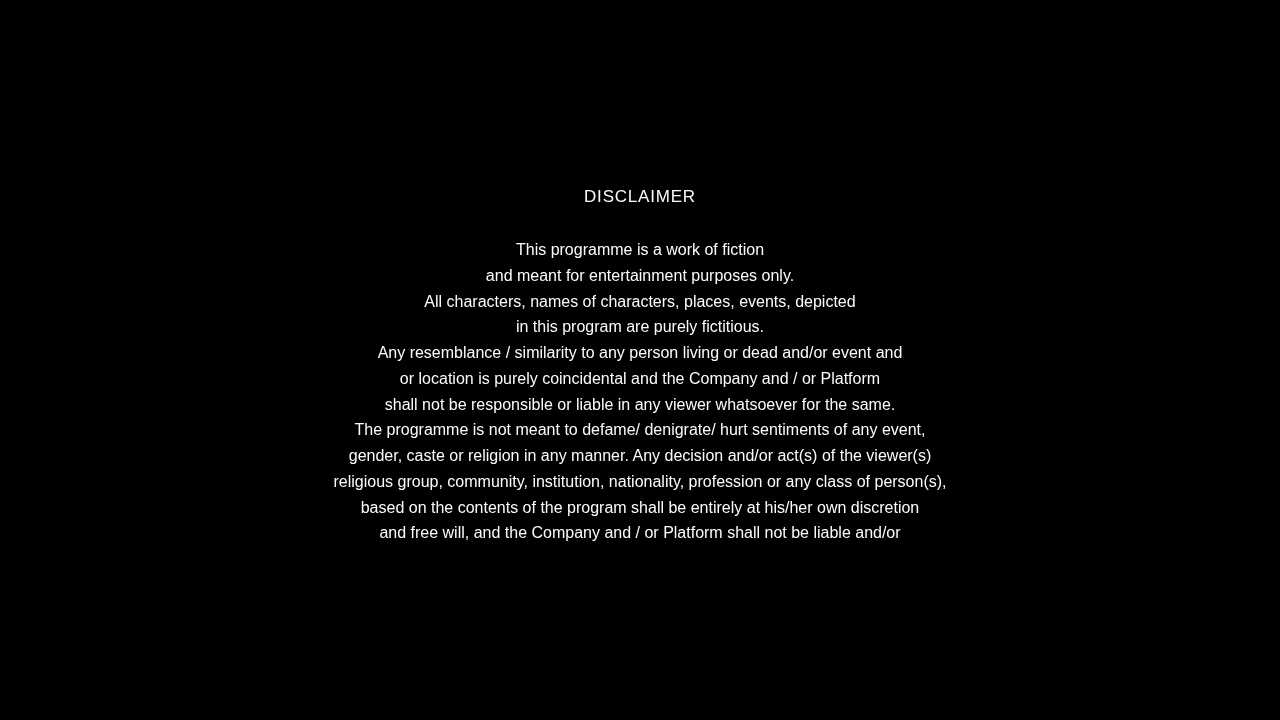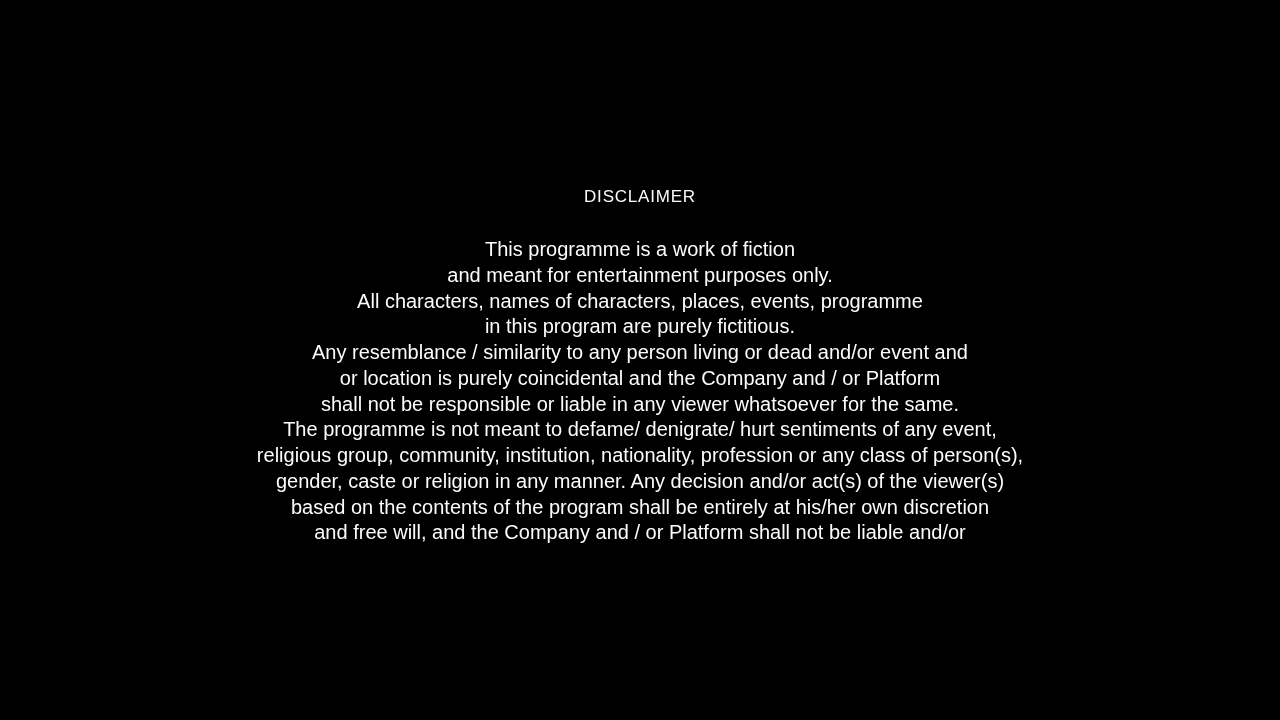--- a/index.html
+++ b/index.html
@@ -25,21 +25,21 @@
     color: var(--fg, #fcfcfc);
   }
   .disclaimer-title {
     font-size: 17px;
     letter-spacing: 0.8px;
     line-height: 22px;
     font-weight: 400;
     margin: 0 0 29px 0;
   }
   .disclaimer-text {
-    font-size: 20px;
+    font-size: 16px;
     line-height: 25.75px;
     font-weight: 400;
   }
   .disclaimer-line {
     white-space: nowrap;
   }
   .watermark-speck {
     position: absolute;
     left: 1216px;
     top: 678px;
@@ -51,26 +51,26 @@
 </style>
 </head>
 <body>
 
 <div class="screen">
   <div class="disclaimer-block">
     <div class="disclaimer-title">DISCLAIMER</div>
     <div class="disclaimer-text">
       <div class="disclaimer-line">This programme is a work of fiction</div>
       <div class="disclaimer-line">and meant for entertainment purposes only.</div>
-      <div class="disclaimer-line">All characters, names of characters, places, events, programme</div>
+      <div class="disclaimer-line">All characters, names of characters, places, events, depicted</div>
       <div class="disclaimer-line">in this program are purely fictitious.</div>
       <div class="disclaimer-line">Any resemblance / similarity to any person living or dead and/or event and</div>
       <div class="disclaimer-line">or location is purely coincidental and the Company and / or Platform</div>
       <div class="disclaimer-line">shall not be responsible or liable in any viewer whatsoever for the same.</div>
       <div class="disclaimer-line">The programme is not meant to defame/ denigrate/ hurt sentiments of any event,</div>
+      <div class="disclaimer-line">gender, caste or religion in any manner. Any decision and/or act(s) of the viewer(s)</div>
       <div class="disclaimer-line">religious group, community, institution, nationality, profession or any class of person(s),</div>
-      <div class="disclaimer-line">gender, caste or religion in any manner. Any decision and/or act(s) of the viewer(s)</div>
       <div class="disclaimer-line">based on the contents of the program shall be entirely at his/her own discretion</div>
       <div class="disclaimer-line">and free will, and the Company and / or Platform shall not be liable and/or</div>
     </div>
   </div>
   <div class="watermark-speck"></div>
 </div>
 
 </body></html>

